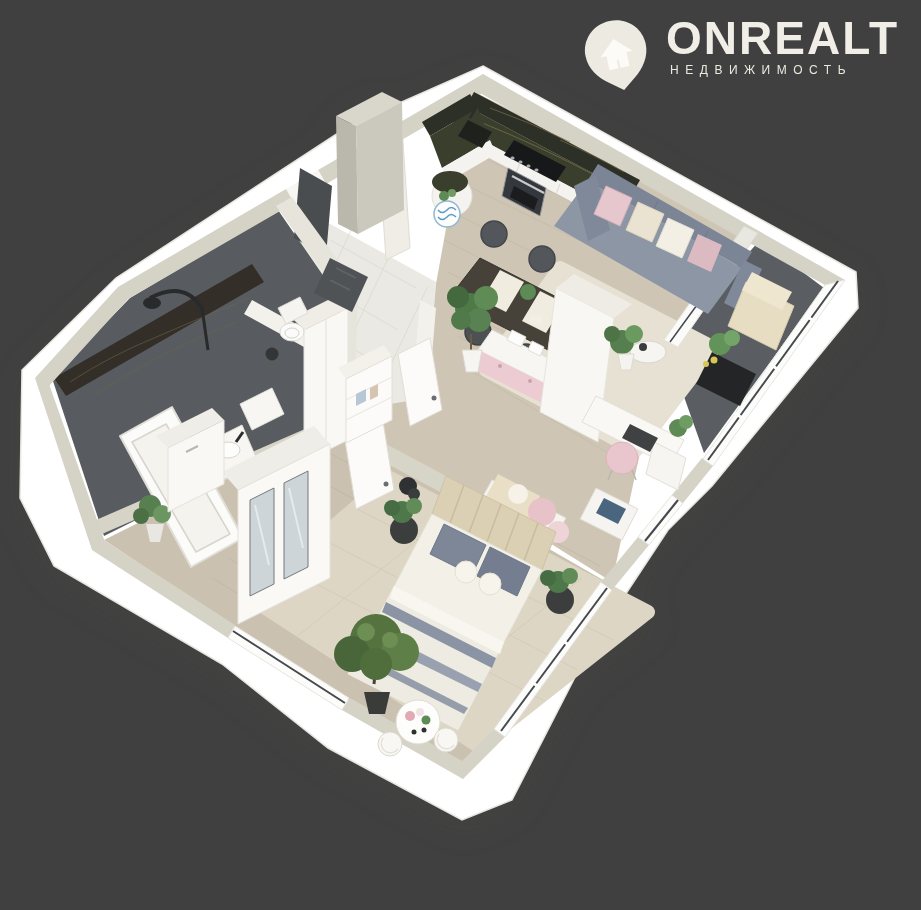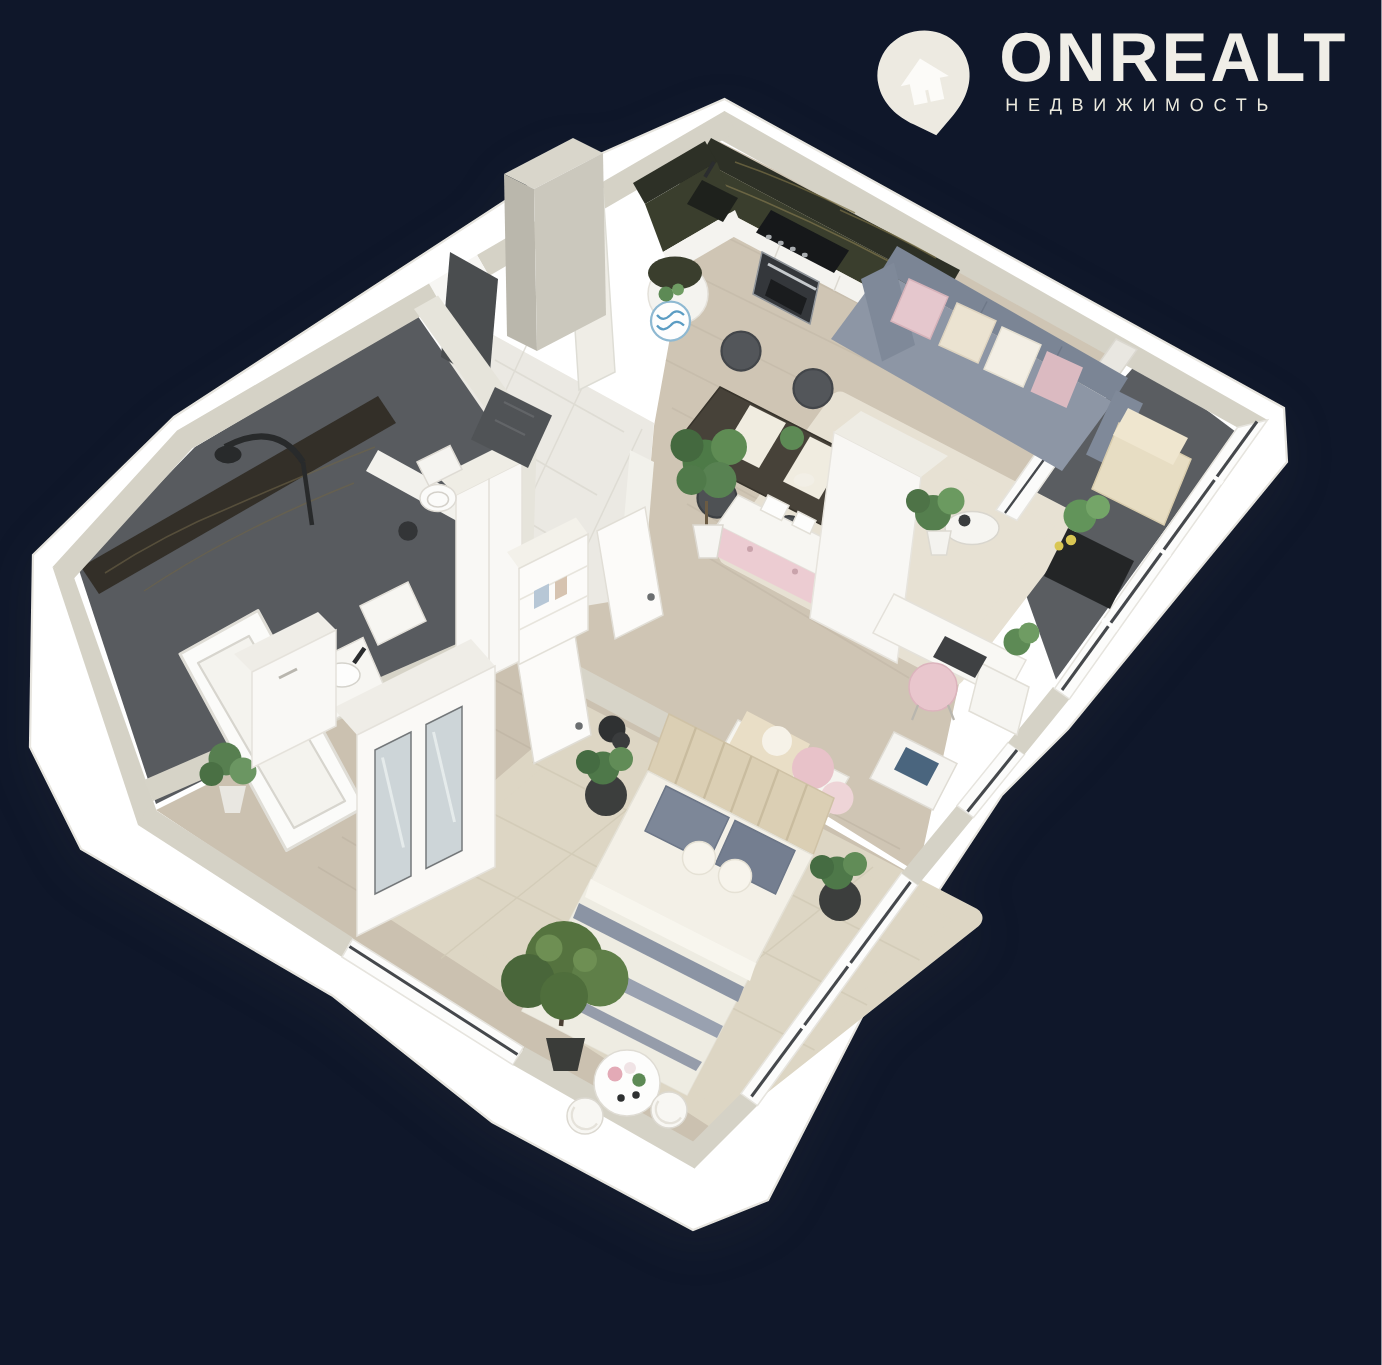--- a/index.html
+++ b/index.html
@@ -1,16 +1,16 @@
 <!DOCTYPE html>
 <html><head>
 <meta charset="utf-8">
 <style>
   html,body{margin:0;padding:0;background:#ffffff;}
-  .stage{position:relative;width:921px;height:910px;background:#0f172a;overflow:hidden;
+  .stage{position:relative;width:921px;height:910px;background:#404040;overflow:hidden;
          font-family:"Liberation Sans",sans-serif;}
   .scene-svg{position:absolute;left:0;top:0;filter:drop-shadow(0 10px 16px rgba(90,88,78,.10));}
   .watermark{position:absolute;top:14px;right:22px;display:flex;align-items:flex-start;gap:10px;}
   .wm-pin{width:76px;height:86px;margin-top:2px;}
   .wm-text{display:flex;flex-direction:column;}
   .wm-brand{font-size:46px;font-weight:bold;letter-spacing:2px;line-height:1.05;color:#f0eee7;}
   .wm-sub{font-size:12px;letter-spacing:6.5px;color:#eceade;padding-left:4px;margin-top:1px;}
 </style>
 </head>
 <body>

